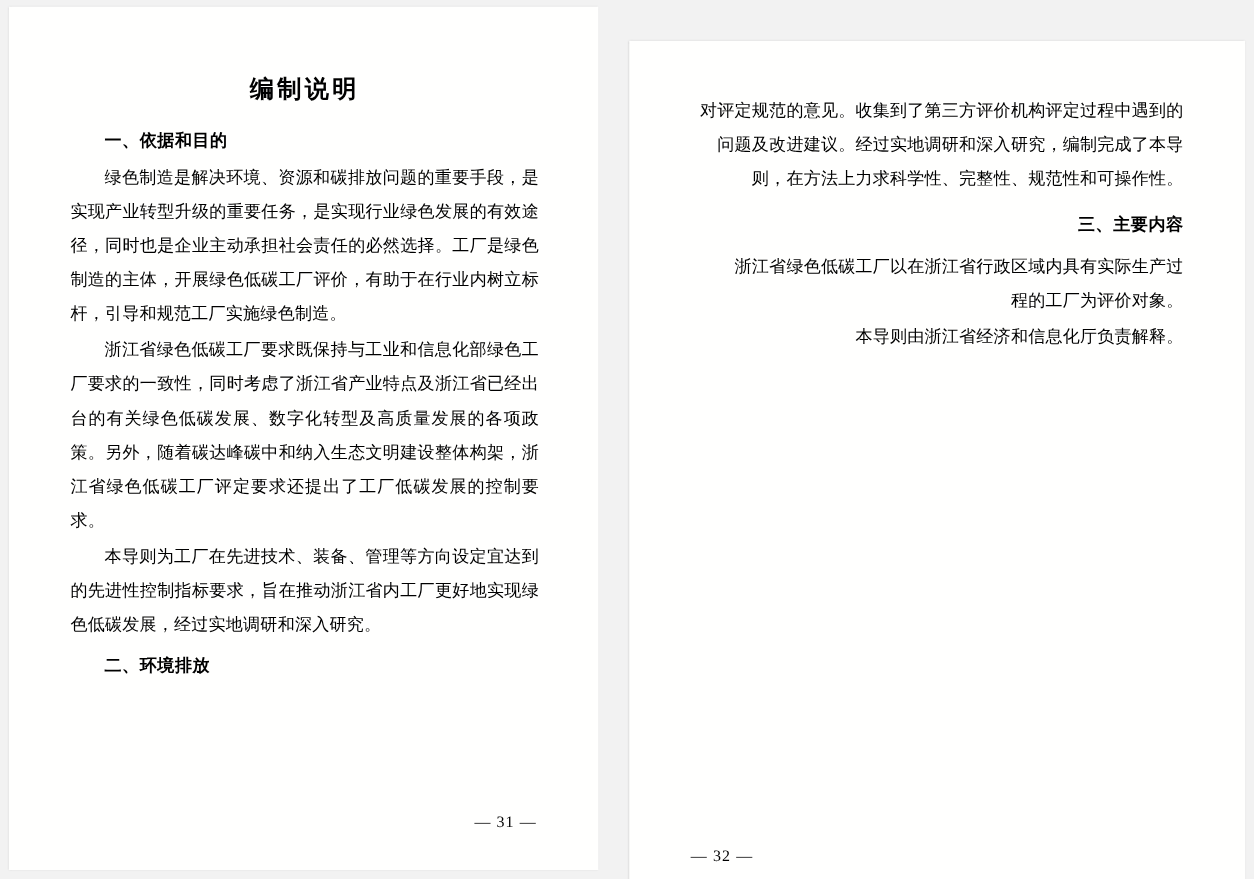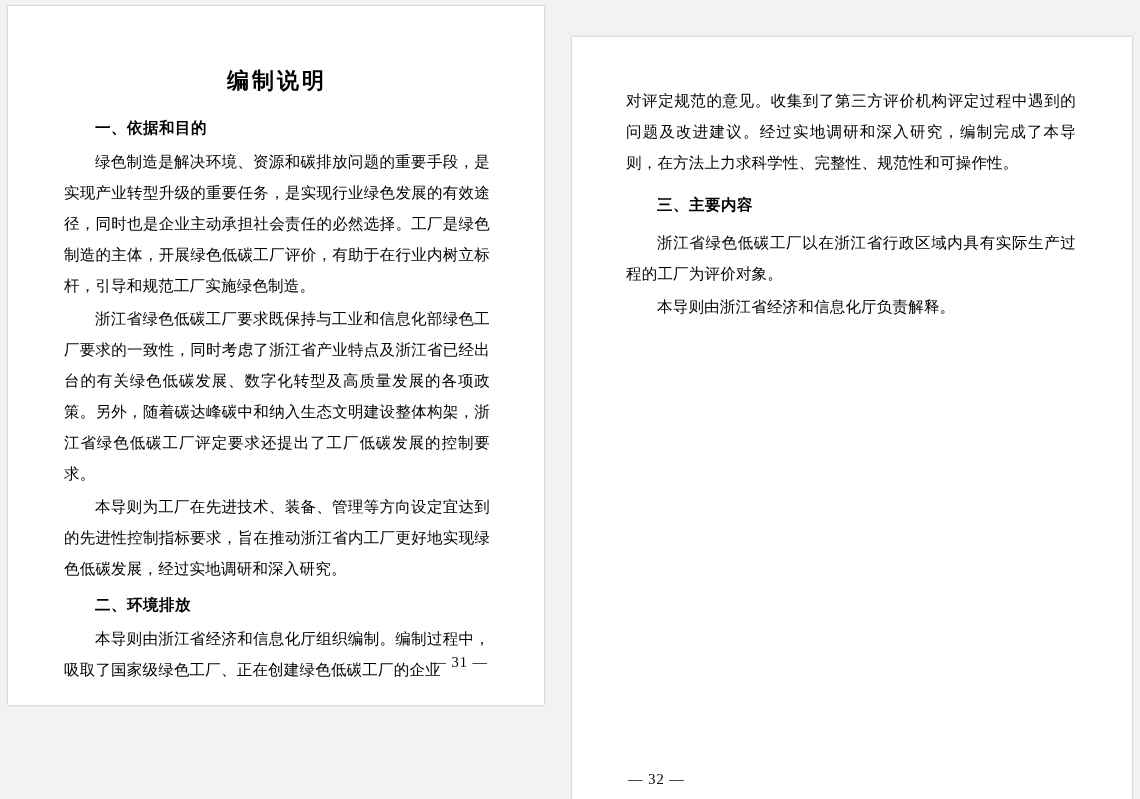--- a/index.html
+++ b/index.html
@@ -23,21 +23,21 @@
     padding: 6px 8px 8px 8px;
   }
   .page {
     background: #fffffe;
     box-shadow: 0 0 2px rgba(0,0,0,0.30);
     box-sizing: border-box;
     position: relative;
   }
   .page-left {
     width: 536px;
-    height: 699px;
+    height: 785px;
     padding: 48px 54px 30px 56px;
   }
   .page-right {
     width: 560px;
     height: 785px;
     padding: 48px 56px 30px 54px;
     margin-top: 31px;
   }
   .doc-title {
     text-align: center;
@@ -59,20 +59,21 @@
     line-height: 31px;
     text-align: justify;
     text-justify: inter-ideograph;
     text-indent: 2em;
     margin: 0 0 2px 0;
     letter-spacing: 0.2px;
   }
   .page-right .para,
   .page-right .sec-head {
     line-height: 31px;
+    text-align: right;
   }
   .para.cont {
     text-indent: 0;
   }
   .folio {
     position: absolute;
     bottom: 34px;
     font-size: 14.5px;
     letter-spacing: 1px;
   }
@@ -90,21 +91,20 @@
 <div class="spread">
 
   <div class="page page-left">
     <div class="doc-title">编制说明</div>
 
     <div class="sec-head">一、依据和目的</div>
     <p class="para">绿色制造是解决环境、资源和碳排放问题的重要手段，是实现产业转型升级的重要任务，是实现行业绿色发展的有效途径，同时也是企业主动承担社会责任的必然选择。工厂是绿色制造的主体，开展绿色低碳工厂评价，有助于在行业内树立标杆，引导和规范工厂实施绿色制造。</p>
     <p class="para">浙江省绿色低碳工厂要求既保持与工业和信息化部绿色工厂要求的一致性，同时考虑了浙江省产业特点及浙江省已经出台的有关绿色低碳发展、数字化转型及高质量发展的各项政策。另外，随着碳达峰碳中和纳入生态文明建设整体构架，浙江省绿色低碳工厂评定要求还提出了工厂低碳发展的控制要求。</p>
     <p class="para">本导则为工厂在先进技术、装备、管理等方向设定宜达到的先进性控制指标要求，旨在推动浙江省内工厂更好地实现绿色低碳发展，经过实地调研和深入研究。</p>
     <div class="sec-head">二、环境排放</div>
-    <p class="para">本导则由浙江省经济和信息化厅组织编制。编制过程中，吸取了国家级绿色工厂、正在创建绿色低碳工厂的企业</p>
 
     <div class="folio folio-right">— 31 —</div>
   </div>
 
   <div class="page page-right">
     <p class="para cont">对评定规范的意见。收集到了第三方评价机构评定过程中遇到的问题及改进建议。经过实地调研和深入研究，编制完成了本导则，在方法上力求科学性、完整性、规范性和可操作性。</p>
     <div class="sec-head">三、主要内容</div>
     <p class="para">浙江省绿色低碳工厂以在浙江省行政区域内具有实际生产过程的工厂为评价对象。</p>
     <p class="para">本导则由浙江省经济和信息化厅负责解释。</p>
 

